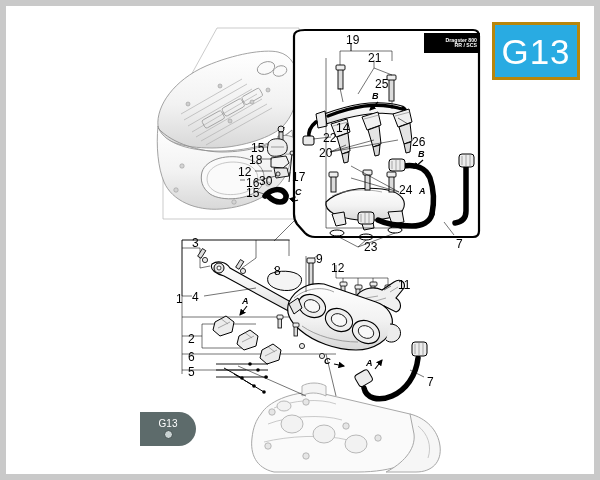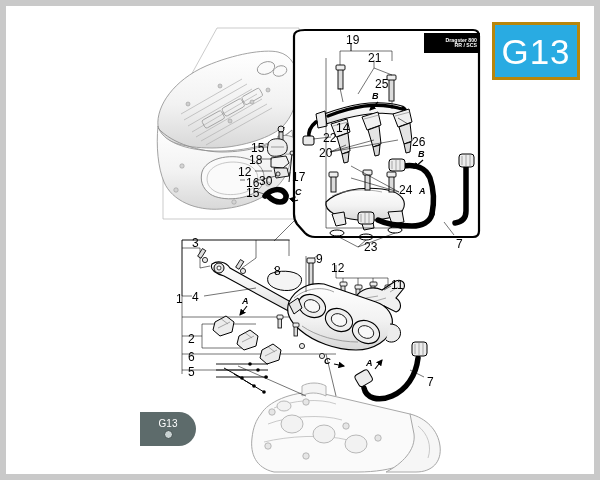--- a/index.html
+++ b/index.html
@@ -529,21 +529,21 @@
     <div class="cal" style="left:182px;top:327px;">2</div>
     <div class="cal" style="left:186px;top:231px;">3</div>
     <div class="cal" style="left:186px;top:285px;">4</div>
     <div class="cal" style="left:182px;top:360px;">5</div>
     <div class="cal" style="left:182px;top:345px;">6</div>
     <div class="cal" style="left:421px;top:370px;">7</div>
     <div class="cal" style="left:450px;top:232px;">7</div>
     <div class="cal" style="left:268px;top:259px;">8</div>
     <div class="cal" style="left:310px;top:247px;">9</div>
     <div class="cal" style="left:325px;top:256px;">12</div>
-    <div class="cal" style="left:385px;top:273px;">11</div>
+    <div class="cal" style="left:385px;top:273px;padding-left:7px;">11</div>
     <div class="cal" style="left:232px;top:160px;">12</div>
     <div class="cal" style="left:245px;top:136px;">15</div>
     <div class="cal" style="left:282px;top:116px;margin-left:48px;">14</div>
     <div class="cal" style="left:240px;top:181px;">15</div>
     <div class="cal" style="left:240px;top:171px;">16</div>
     <div class="cal" style="left:286px;top:165px;">17</div>
     <div class="cal" style="left:243px;top:148px;">18</div>
     <div class="cal" style="left:340px;top:28px;">19</div>
     <div class="cal" style="left:313px;top:141px;">20</div>
     <div class="cal" style="left:362px;top:46px;">21</div>

